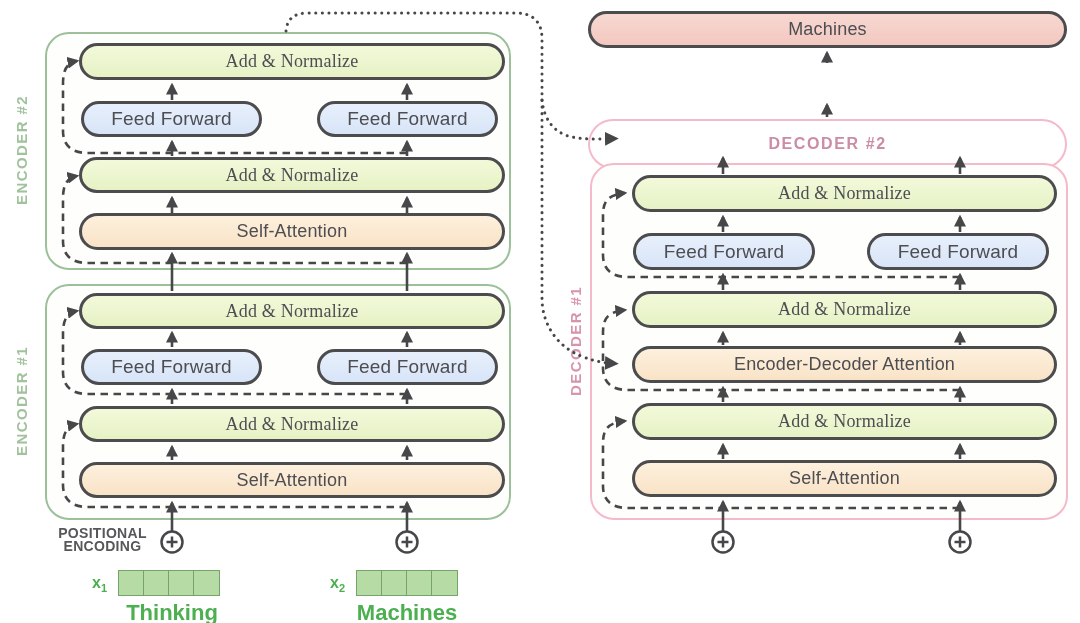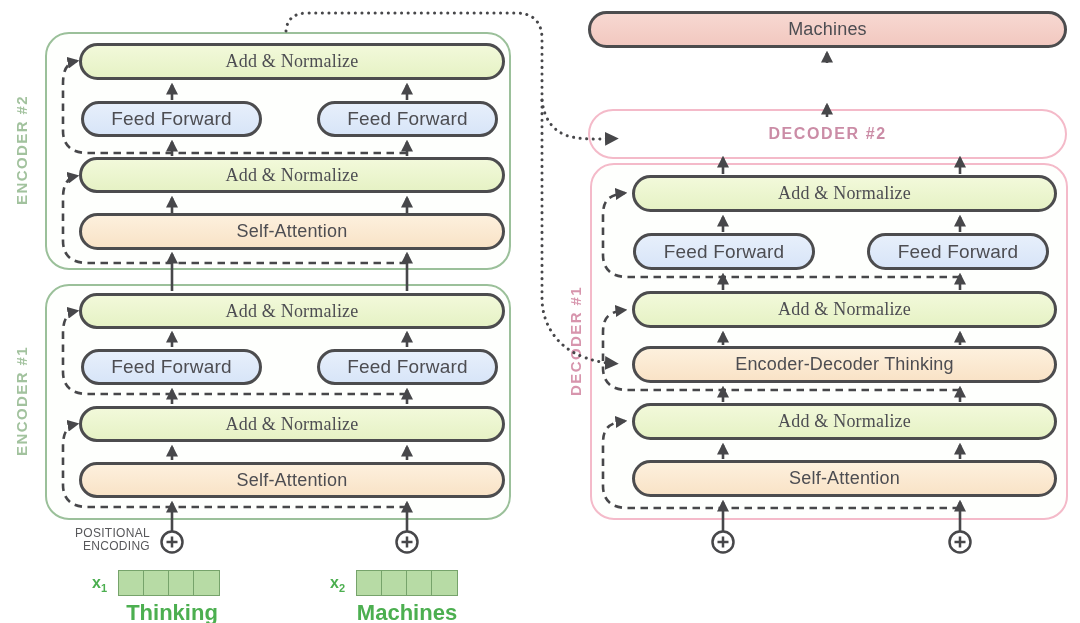--- a/index.html
+++ b/index.html
@@ -16,21 +16,21 @@
   .attn{background:linear-gradient(180deg,#fdf0dd,#f9e3c7);}
   .softmax{background:linear-gradient(180deg,#f7d8d1,#f2c8c0);}
   .linear{background:linear-gradient(180deg,#ece3f7,#ded3f0);}
   .dec2-pill{position:absolute;box-sizing:border-box;border:2.5px solid #f4bac9;border-radius:40px;
         background:#ffffff;display:flex;align-items:center;justify-content:center;
         font-size:16px;font-weight:600;letter-spacing:1.6px;color:#cb8ca6;}
   .vlabel{position:absolute;transform:translate(-50%,-50%) rotate(-90deg);transform-origin:center;
         white-space:nowrap;font-size:15px;font-weight:600;letter-spacing:1.4px;}
   .vlabel.enc{color:#a2c29e;}
   .vlabel.dec{color:#d795ad;}
-  .pos-enc{position:absolute;text-align:right;font-size:12px;font-weight:400;color:#57575a;
+  .pos-enc{position:absolute;text-align:center;font-size:14px;font-weight:700;color:#57575a;
         line-height:13px;letter-spacing:.3px;}
   .xlabel{position:absolute;font-weight:700;font-size:16px;color:#4caf50;}
   .xlabel sub{font-size:11px;}
   .vec{position:absolute;display:flex;}
   .vec .cell{width:26.5px;height:26px;background:#b7dba5;border:1.5px solid #76a36b;
         margin-left:-1.5px;box-sizing:border-box;}
   .vec .cell:first-child{margin-left:0;}
   .word{position:absolute;font-weight:700;font-size:22px;color:#4caf50;transform:translateX(-50%);white-space:nowrap;}
   svg.overlay{position:absolute;left:0;top:0;pointer-events:none;}
 </style>
@@ -50,29 +50,29 @@
   <div class="stack-box enc-box" style="left:45px;top:284px;width:466px;height:236px;"></div>
   <div class="vlabel enc" style="left:21px;top:401px;">ENCODER #1</div>
   <div class="pill addnorm" style="left:79px;top:293px;width:426px;height:36px;">Add &amp; Normalize</div>
   <div class="pill ff" style="left:81px;top:349px;width:181px;height:36px;">Feed Forward</div>
   <div class="pill ff" style="left:317px;top:349px;width:181px;height:36px;">Feed Forward</div>
   <div class="pill addnorm" style="left:79px;top:406px;width:426px;height:36px;">Add &amp; Normalize</div>
   <div class="pill attn" style="left:79px;top:462px;width:426px;height:36px;">Self-Attention</div>
 
   <div class="pill softmax" style="left:588px;top:11px;width:479px;height:37px;">Machines</div>
 
-  <div class="dec2-pill" style="left:588px;top:109px;width:479px;height:50px;">DECODER #2</div>
+  <div class="dec2-pill" style="left:588px;top:119px;width:479px;height:50px;">DECODER #2</div>
 
   <div class="stack-box dec-box" style="left:590px;top:163px;width:478px;height:357px;"></div>
   <div class="vlabel dec" style="left:575px;top:341px;">DECODER #1</div>
   <div class="pill addnorm" style="left:632px;top:175px;width:425px;height:37px;">Add &amp; Normalize</div>
   <div class="pill ff" style="left:633px;top:233px;width:182px;height:37px;">Feed Forward</div>
   <div class="pill ff" style="left:867px;top:233px;width:182px;height:37px;">Feed Forward</div>
   <div class="pill addnorm" style="left:632px;top:291px;width:425px;height:37px;">Add &amp; Normalize</div>
-  <div class="pill attn" style="left:632px;top:346px;width:425px;height:37px;">Encoder-Decoder Thinking</div>
+  <div class="pill attn" style="left:632px;top:346px;width:425px;height:37px;">Encoder-Decoder Attention</div>
   <div class="pill addnorm" style="left:632px;top:403px;width:425px;height:37px;">Add &amp; Normalize</div>
   <div class="pill attn" style="left:632px;top:460px;width:425px;height:37px;">Self-Attention</div>
 
   <div class="pos-enc" style="left:55px;top:527px;width:95px;">
     <div>POSITIONAL</div>
     <div>ENCODING</div>
   </div>
 
   <div class="xlabel" style="left:92px;top:574px;">
     <span>x</span><sub>1</sub>

